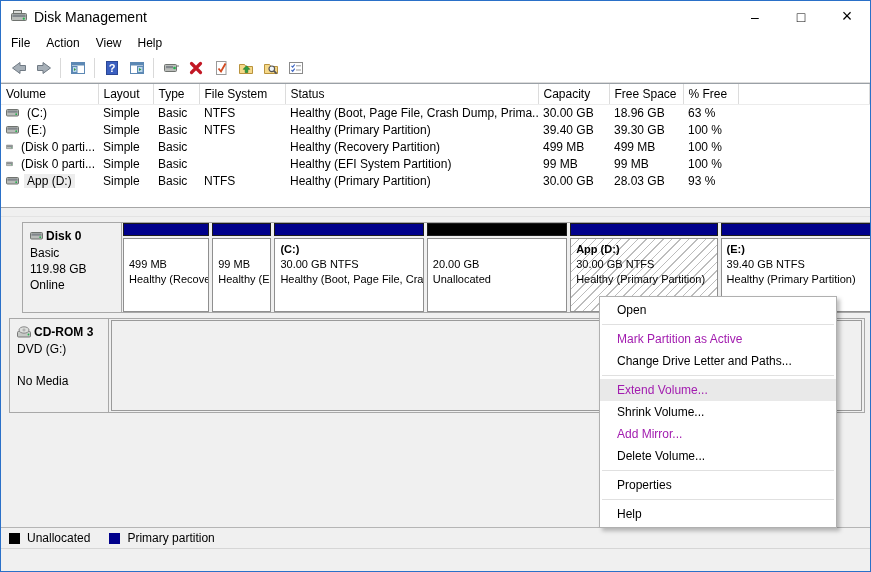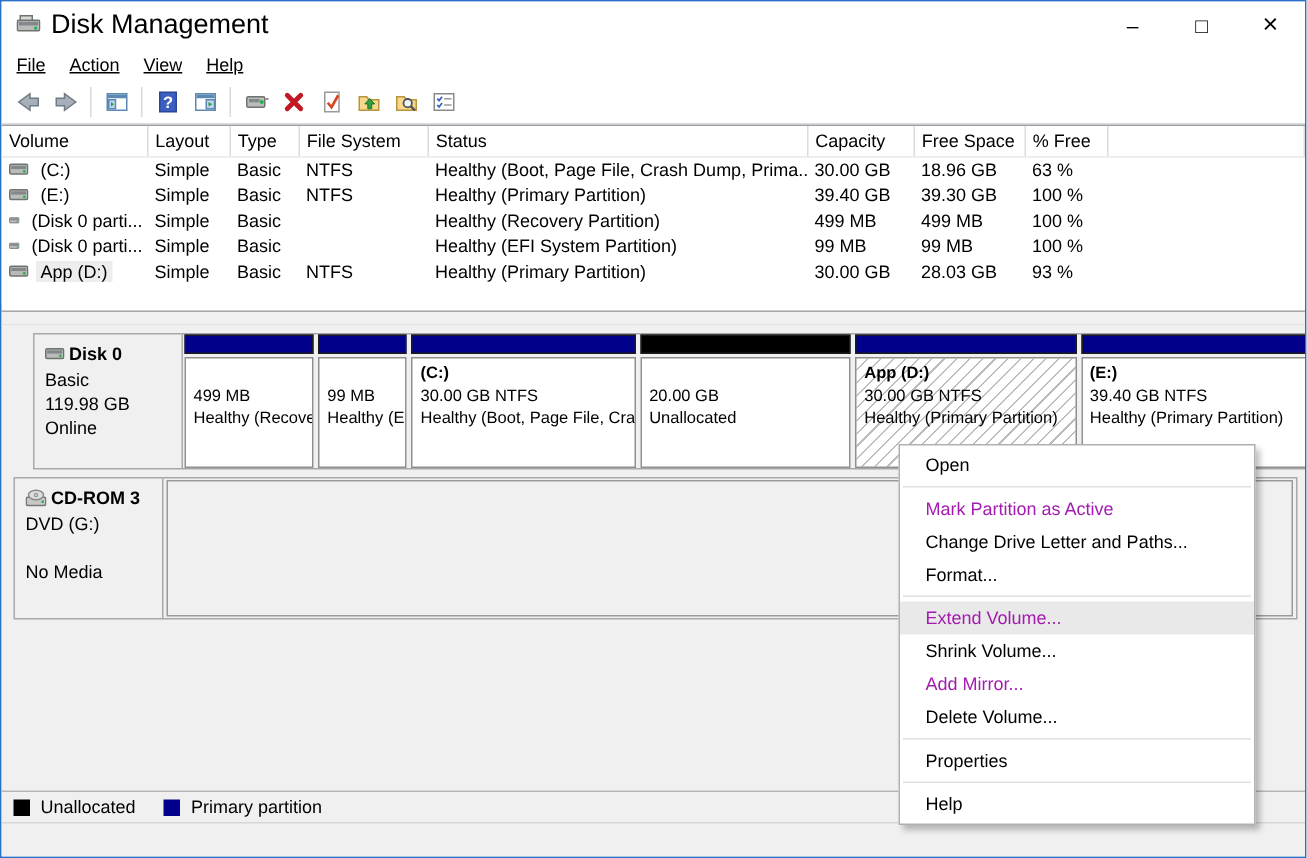--- a/index.html
+++ b/index.html
@@ -6,27 +6,27 @@
   html,body { background:#cfcfcf; }
   .window {
     position: relative; width: 871px; height: 572px;
     background: #fff; border: 1px solid #2a70c8; overflow: hidden;
     font-family: "Liberation Sans", "DejaVu Sans", sans-serif;
     font-size: 12px; color: #000;
   }
   
   .titlebar { position:absolute; left:0; right:0; top:0; height:31px; display:flex; align-items:center; background:#fff; }
   .titlebar .app-icon { margin:0 7px 0 10px; display:flex; }
-  .titlebar .title { font-size:18px; }
+  .titlebar .title { font-size:14px; }
   .win-controls { margin-left:auto; display:flex; height:100%; }
   .win-btn { width:46px; height:100%; display:flex; align-items:center; justify-content:center; font-size:14px; color:#000; cursor:default; }
   .win-btn.close { font-size:18px; }
   
   .menubar { position:absolute; left:0; right:0; top:31px; height:22px; display:flex; align-items:center; padding-left:2px; background:#fff; }
-  .menu-item { padding:2px 8px; cursor:default;text-decoration:underline; }
+  .menu-item { padding:2px 8px; cursor:default; }
   
   .toolbar { position:absolute; left:0; right:0; top:53px; height:29px; display:flex; align-items:center; padding-left:5px; background:#fff; border-bottom:1px solid #dcdcdc; }
   .tool-btn { width:25px; height:24px; display:flex; align-items:center; justify-content:center; }
   .tool-sep { width:1px; height:20px; background:#d9d9d9; margin:0 4px; }
   
   .list-pane { position:absolute; left:0; right:0; top:82px; height:120px; background:#fff; border-top:1px solid #9aa0a6; overflow:hidden; }
   table.vol { width:100%; border-collapse:collapse; table-layout:fixed; }
   table.vol th { font-weight:400; text-align:left; height:20px; padding:0 0 0 5px; border-right:1px solid #dcdcdc; border-bottom:1px solid #ececec; white-space:nowrap; overflow:hidden; }
   table.vol td { height:17px; padding:0 0 0 5px; white-space:nowrap; overflow:hidden; }
   .vol-cell { display:flex; align-items:center; gap:5px; }
@@ -402,21 +402,20 @@
     <span class="lbl">Primary partition</span>
   </div>
 
   <div class="statusbar"></div>
 
   <div class="ctx">
     <div class="ctx-item">Open</div>
     <div class="ctx-sep"></div>
     <div class="ctx-item disabled">Mark Partition as Active</div>
     <div class="ctx-item">Change Drive Letter and Paths...</div>
-    <div class="ctx-item">Format...</div>
     <div class="ctx-sep"></div>
     <div class="ctx-item disabled hl">Extend Volume...</div>
     <div class="ctx-item">Shrink Volume...</div>
     <div class="ctx-item disabled">Add Mirror...</div>
     <div class="ctx-item">Delete Volume...</div>
     <div class="ctx-sep"></div>
     <div class="ctx-item">Properties</div>
     <div class="ctx-sep"></div>
     <div class="ctx-item">Help</div>
   </div>

